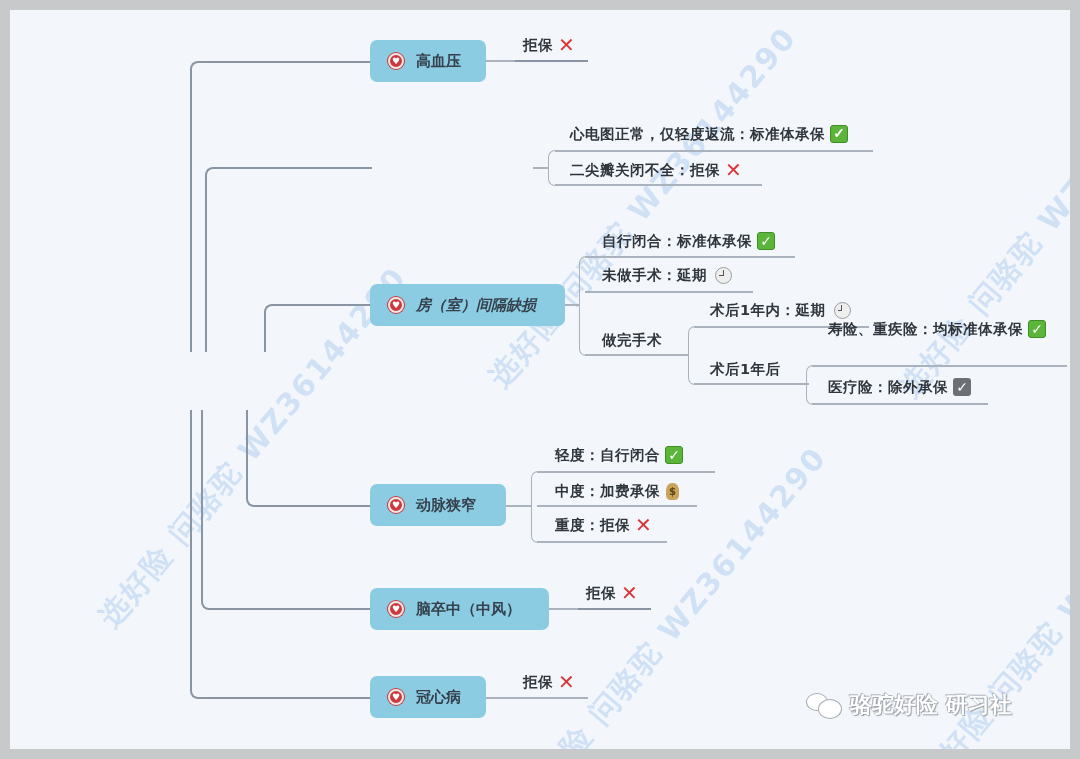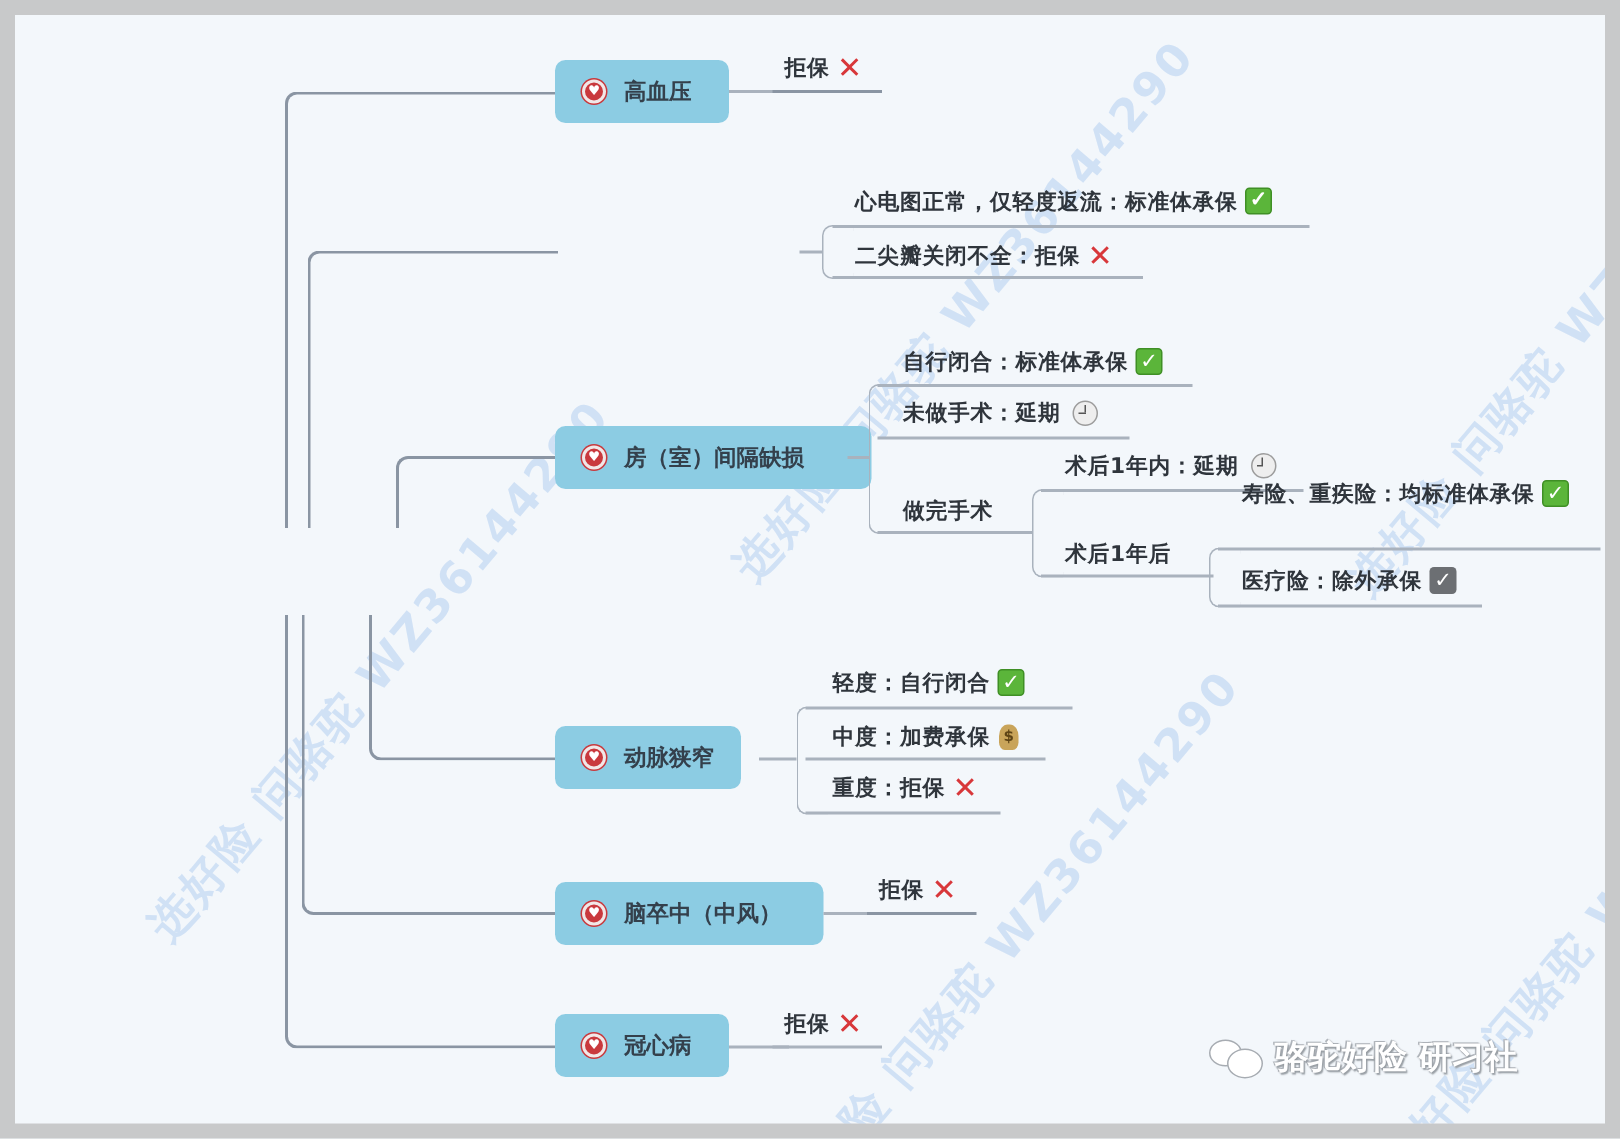--- a/index.html
+++ b/index.html
@@ -124,21 +124,21 @@
   <div class="ln-thin" style="left:545px;top:174px;width:207px;"></div>
   <div class="leaf" style="left:560px;top:113px;font-family:Liberation Serif, serif;">
     <span class="txt">心电图正常，仅轻度返流：标准体承保</span>
     <span class="ico ico-check">✓</span>
   </div>
   <div class="leaf" style="left:560px;top:149px;">
     <span class="txt">二尖瓣关闭不全：拒保</span>
     <span class="ico ico-x">✕</span>
   </div>
 
-  <div class="topic" style="left:360px;top:274px;width:211px;">
+  <div class="topic" style="left:360px;top:274px;width:195px;font-style:italic;">
     <span class="heart"></span>
     <span>房（室）间隔缺损</span>
   </div>
   <div class="ln-thin" style="left:555px;top:294px;width:15px;"></div>
   <div class="ln" style="left:569px;top:246px;width:20px;height:98px;border-left-width:1.5px;border-top-width:1.5px;border-bottom-width:1.5px;border-radius:7px 0 0 7px;border-color:#a9b2bd;"></div>
   <div class="ln-thin" style="left:575px;top:246px;width:210px;"></div>
   <div class="ln-thin" style="left:575px;top:281px;width:168px;"></div>
   <div class="ln-thin" style="left:575px;top:344px;width:103px;"></div>
   <div class="leaf" style="left:592px;top:220px;">
     <span class="txt">自行闭合：标准体承保</span>
@@ -168,21 +168,21 @@
   <div class="ln-thin" style="left:802px;top:393px;width:176px;"></div>
   <div class="leaf" style="left:818px;top:308px;">
     <span class="txt">寿险、重疾险：均标准体承保</span>
     <span class="ico ico-check">✓</span>
   </div>
   <div class="leaf" style="left:818px;top:366px;align-items:center;">
     <span class="txt">医疗险：除外承保</span>
     <span class="ico ico-check-gray">✓</span>
   </div>
 
-  <div class="topic" style="left:360px;top:474px;width:124px;">
+  <div class="topic" style="left:360px;top:474px;width:136px;">
     <span class="heart"></span>
     <span>动脉狭窄</span>
   </div>
   <div class="ln-thin" style="left:496px;top:495px;width:25px;"></div>
   <div class="ln" style="left:521px;top:461px;width:20px;height:70px;border-left-width:1.5px;border-top-width:1.5px;border-bottom-width:1.5px;border-radius:7px 0 0 7px;border-color:#a9b2bd;"></div>
   <div class="ln-thin" style="left:527px;top:461px;width:178px;"></div>
   <div class="ln-thin" style="left:527px;top:495px;width:160px;"></div>
   <div class="ln-thin" style="left:527px;top:531px;width:130px;"></div>
   <div class="leaf" style="left:545px;top:434px;">
     <span class="txt">轻度：自行闭合</span>

